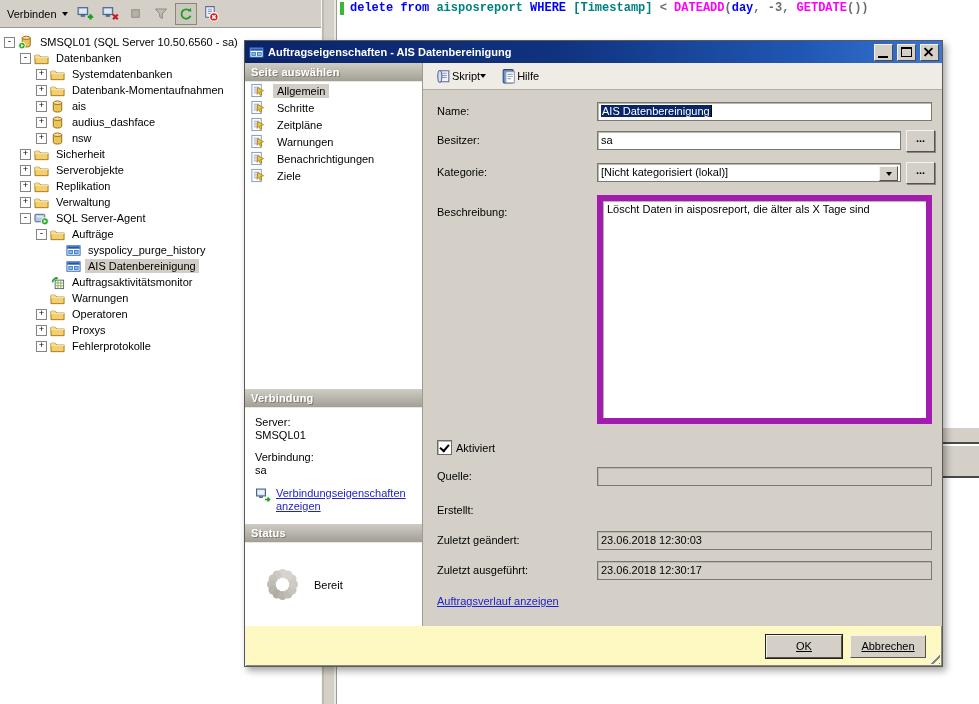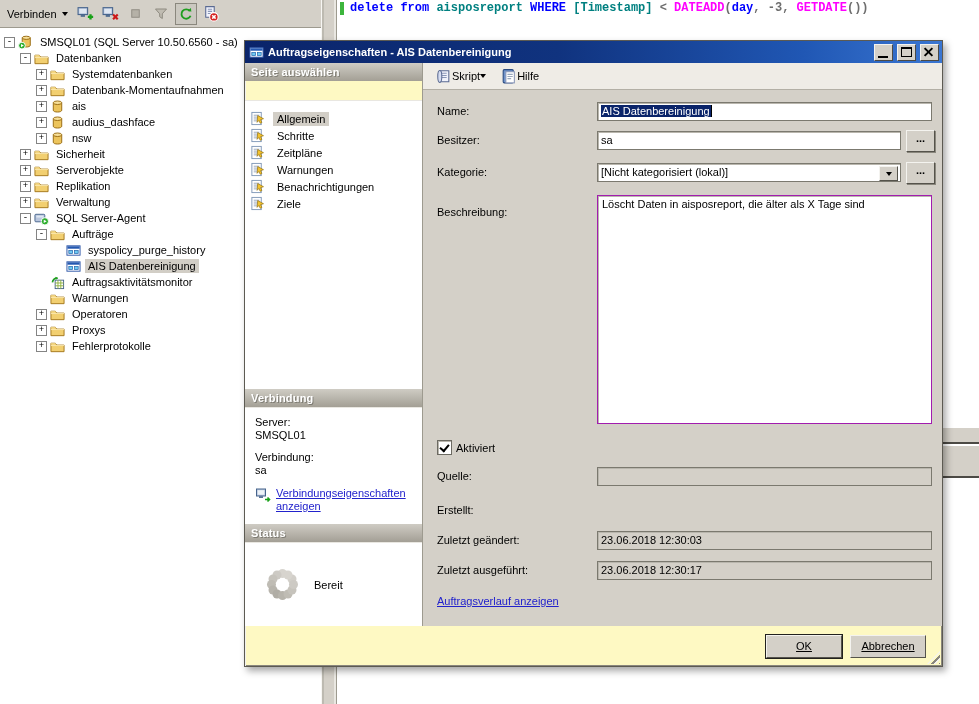--- a/index.html
+++ b/index.html
@@ -83,21 +83,21 @@
 
   .dlg-main{flex:1;display:flex;min-height:0;}
   .left-col{width:177px;flex:none;display:flex;flex-direction:column;border-right:1px solid #9d9a8f;}
   .sect-head{
     height:18px;flex:none;box-sizing:border-box;padding:3px 6px 0;
     background:linear-gradient(180deg,#cfccc4 0%,#a39f95 100%);
     color:#fff;font-weight:bold;letter-spacing:.2px;
     text-shadow:1px 1px 0 rgba(90,88,80,.55);
   }
   .white-panel{background:#fff;border-top:1px solid #e9e7e1;}
-  .pages{flex:1;padding:9px 2px;margin-top:19px;}
+  .pages{flex:1;padding:0 2px;}
   .page-item{display:flex;align-items:center;height:17px;gap:4px;padding-left:3px;}
   .page-item .plabel{padding:1px 4px;}
   .page-item.sel .plabel{background:#d2cec6;}
   .conn-area{height:117px;flex:none;padding:8px 8px 0 10px;box-sizing:border-box;line-height:13px;}
   .conn-block{margin-bottom:9px;}
   .conn-link{display:flex;gap:5px;margin-top:10px;align-items:flex-start;}
   a.lnk{color:#2222cc;text-decoration:underline;cursor:pointer;}
   .conn-link .lnk{display:inline-block;width:122px;line-height:13px;}
   .status-area{height:84px;flex:none;display:flex;align-items:center;gap:22px;padding-left:28px;box-sizing:border-box;}
   .spinner{
@@ -133,21 +133,21 @@
     display:flex;align-items:center;justify-content:center;
   }
   .ddbtn .caret{border-top-color:#000;}
   .btn-sm{
     position:absolute;width:27px;height:20px;background:#d4d0c8;
     border:1px solid;border-color:#f4f3ef #55534b #55534b #f4f3ef;
     box-shadow:1px 1px 0 #8a877d;
     text-align:center;line-height:14px;font-weight:bold;
   }
   .ta{
-    position:absolute;background:#fff;border:1px solid #a21caf;
+    position:absolute;background:#fff;border:6px solid #a21caf;
     box-shadow:inset 1px 1px 0 #b9b6ad;
     padding:2px 4px;box-sizing:border-box;overflow:hidden;line-height:13px;
   }
   .cb{
     position:absolute;width:13px;height:13px;background:#fff;border:1px solid #6c6a62;
     box-shadow:inset 1px 1px 0 #b9b6ad;
   }
   .cb::after{
     content:"";position:absolute;left:2px;top:3px;width:7px;height:4px;
     border-left:2px solid #000;border-bottom:2px solid #000;transform:rotate(-50deg);

